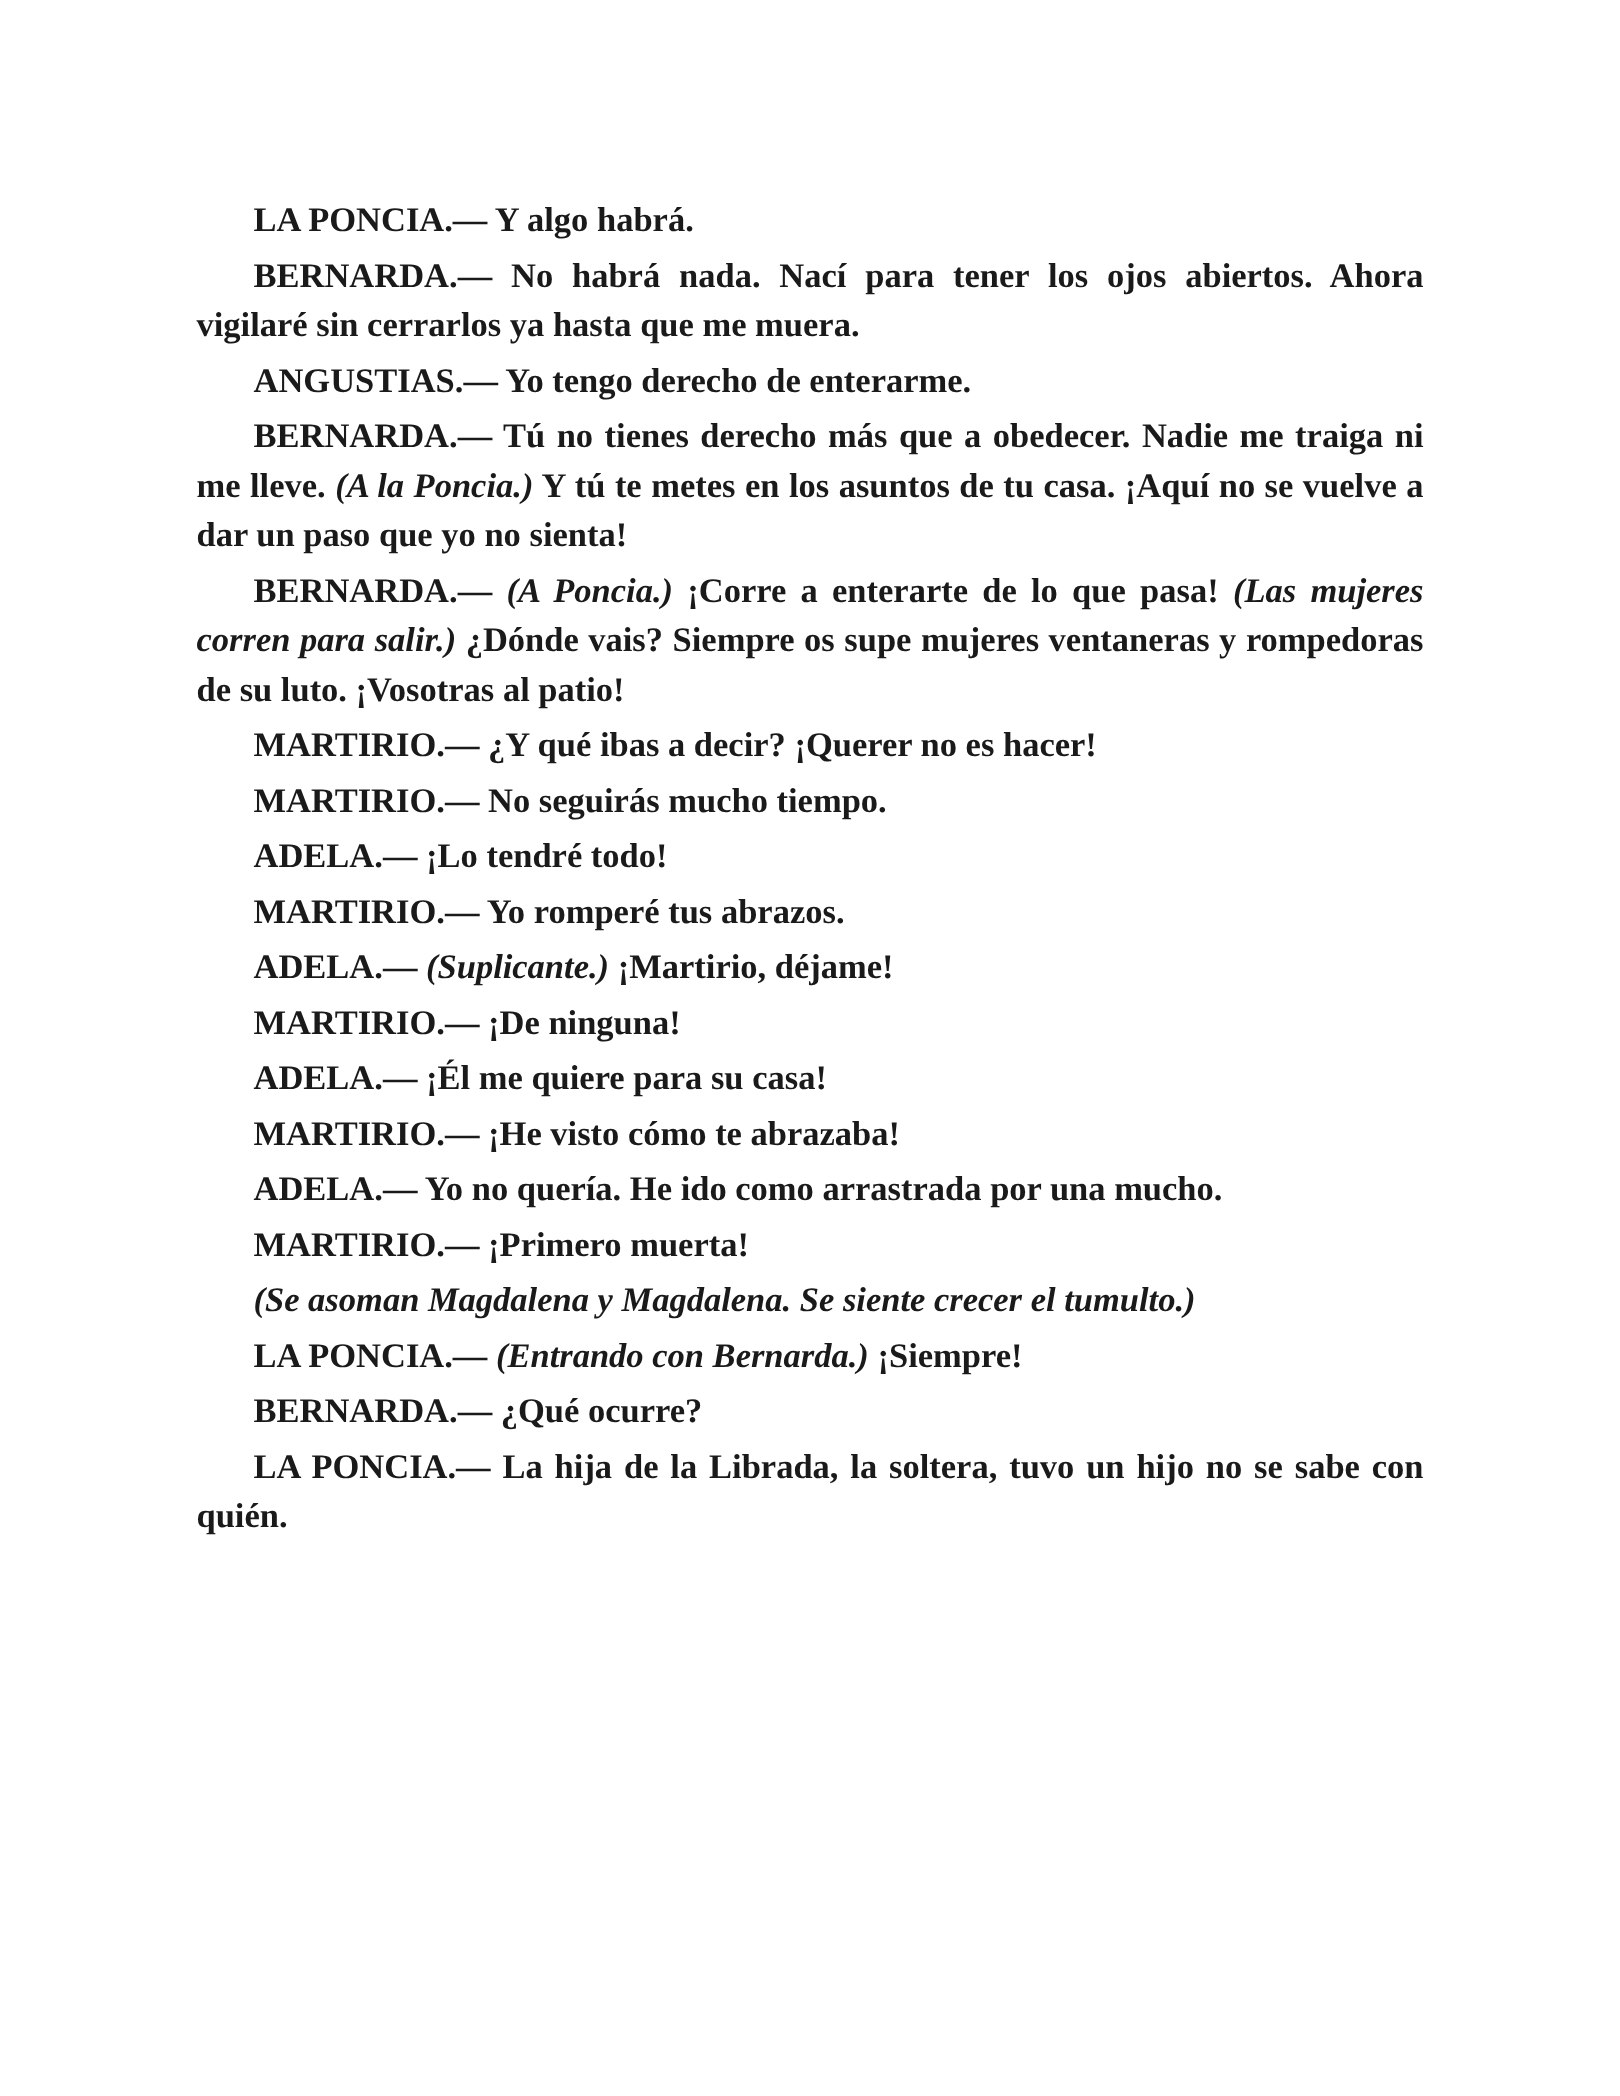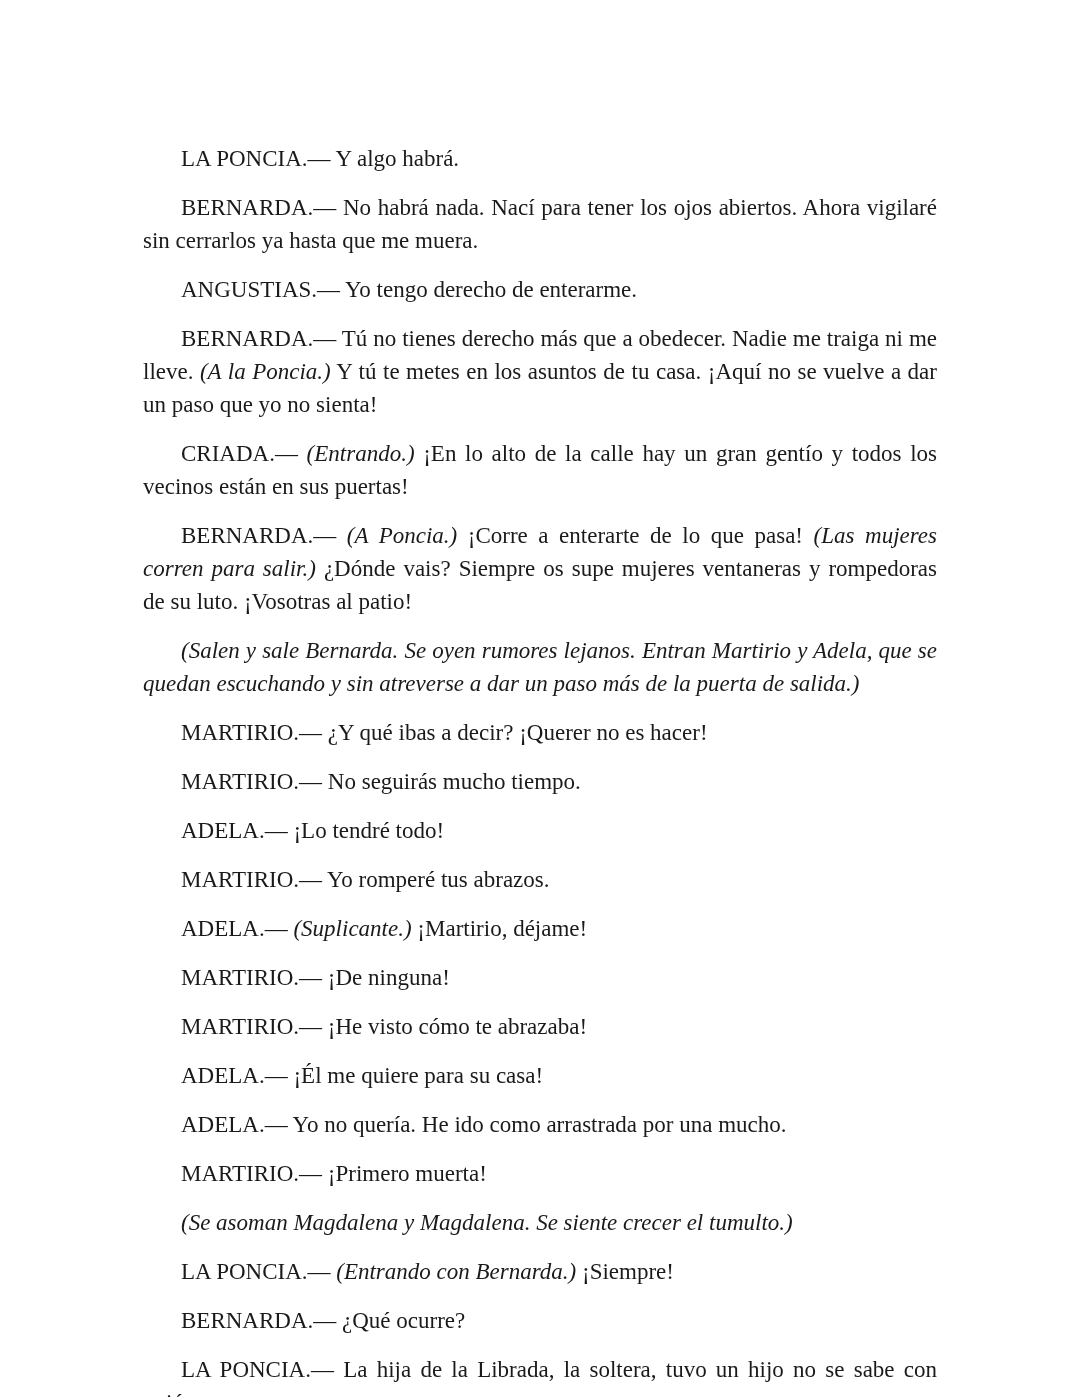--- a/index.html
+++ b/index.html
@@ -17,65 +17,64 @@
       position: absolute;
       left: 127px;
       top: 126px;
       width: 826px;
       font-family: "Liberation Serif", "DejaVu Serif", serif;
       font-size: 23px;
       line-height: 33px;
       color: #1a1a1a;
     }
     .para {
-      margin: 16px;
+      margin: 4px;
       text-indent: 38px;
       text-align: justify;
+      font-weight: bold;
     }
     .speaker { }
     .stage { font-style: italic; }
     .para.direction { font-style: italic; }
   </style>
 </head>
 <body>
 
 <div class="page">
 
   <p class="para"><span class="speaker">LA PONCIA.— </span><span>Y algo habrá.</span></p>
 
   <p class="para"><span class="speaker">BERNARDA.— </span><span>No habrá nada. Nací para tener los ojos abiertos. Ahora vigilaré sin cerrarlos ya hasta que me muera.</span></p>
 
   <p class="para"><span class="speaker">ANGUSTIAS.— </span><span>Yo tengo derecho de enterarme.</span></p>
 
   <p class="para"><span class="speaker">BERNARDA.— </span><span>Tú no tienes derecho más que a obedecer. Nadie me traiga ni me lleve. </span><span class="stage">(A la Poncia.)</span><span> Y tú te metes en los asuntos de tu casa. ¡Aquí no se vuelve a dar un paso que yo no sienta!</span></p>
 
-  <p class="para"><span class="speaker">CRIADA.— </span><span class="stage">(Entrando.)</span><span> ¡En lo alto de la calle hay un gran gentío y todos los vecinos están en sus puertas!</span></p>
 
   <p class="para"><span class="speaker">BERNARDA.— </span><span class="stage">(A Poncia.)</span><span> ¡Corre a enterarte de lo que pasa! </span><span class="stage">(Las mujeres corren para salir.)</span><span> ¿Dónde vais? Siempre os supe mujeres ventaneras y rompedoras de su luto. ¡Vosotras al patio!</span></p>
 
-  <p class="para direction"><span class="stage">(Salen y sale Bernarda. Se oyen rumores lejanos. Entran Martirio y Adela, que se quedan escuchando y sin atreverse a dar un paso más de la puerta de salida.)</span></p>
 
 
 
   <p class="para"><span class="speaker">MARTIRIO.— </span><span>¿Y qué ibas a decir? ¡Querer no es hacer!</span></p>
 
 
   <p class="para"><span class="speaker">MARTIRIO.— </span><span>No seguirás mucho tiempo.</span></p>
 
   <p class="para"><span class="speaker">ADELA.— </span><span>¡Lo tendré todo!</span></p>
 
   <p class="para"><span class="speaker">MARTIRIO.— </span><span>Yo romperé tus abrazos.</span></p>
 
   <p class="para"><span class="speaker">ADELA.— </span><span class="stage">(Suplicante.)</span><span> ¡Martirio, déjame!</span></p>
 
   <p class="para"><span class="speaker">MARTIRIO.— </span><span>¡De ninguna!</span></p>
 
+  <p class="para"><span class="speaker">ADELA.— </span><span>¡Él me quiere para su casa!</span></p>
+
   <p class="para"><span class="speaker">MARTIRIO.— </span><span>¡He visto cómo te abrazaba!</span></p>
-
-  <p class="para"><span class="speaker">ADELA.— </span><span>¡Él me quiere para su casa!</span></p>
 
   <p class="para"><span class="speaker">ADELA.— </span><span>Yo no quería. He ido como arrastrada por una mucho.</span></p>
 
   <p class="para"><span class="speaker">MARTIRIO.— </span><span>¡Primero muerta!</span></p>
 
   <p class="para direction"><span class="stage">(Se asoman Magdalena y Magdalena. Se siente crecer el tumulto.)</span></p>
 
   <p class="para"><span class="speaker">LA PONCIA.— </span><span class="stage">(Entrando con Bernarda.)</span><span> ¡Siempre!</span></p>
 
   <p class="para"><span class="speaker">BERNARDA.— </span><span>¿Qué ocurre?</span></p>

